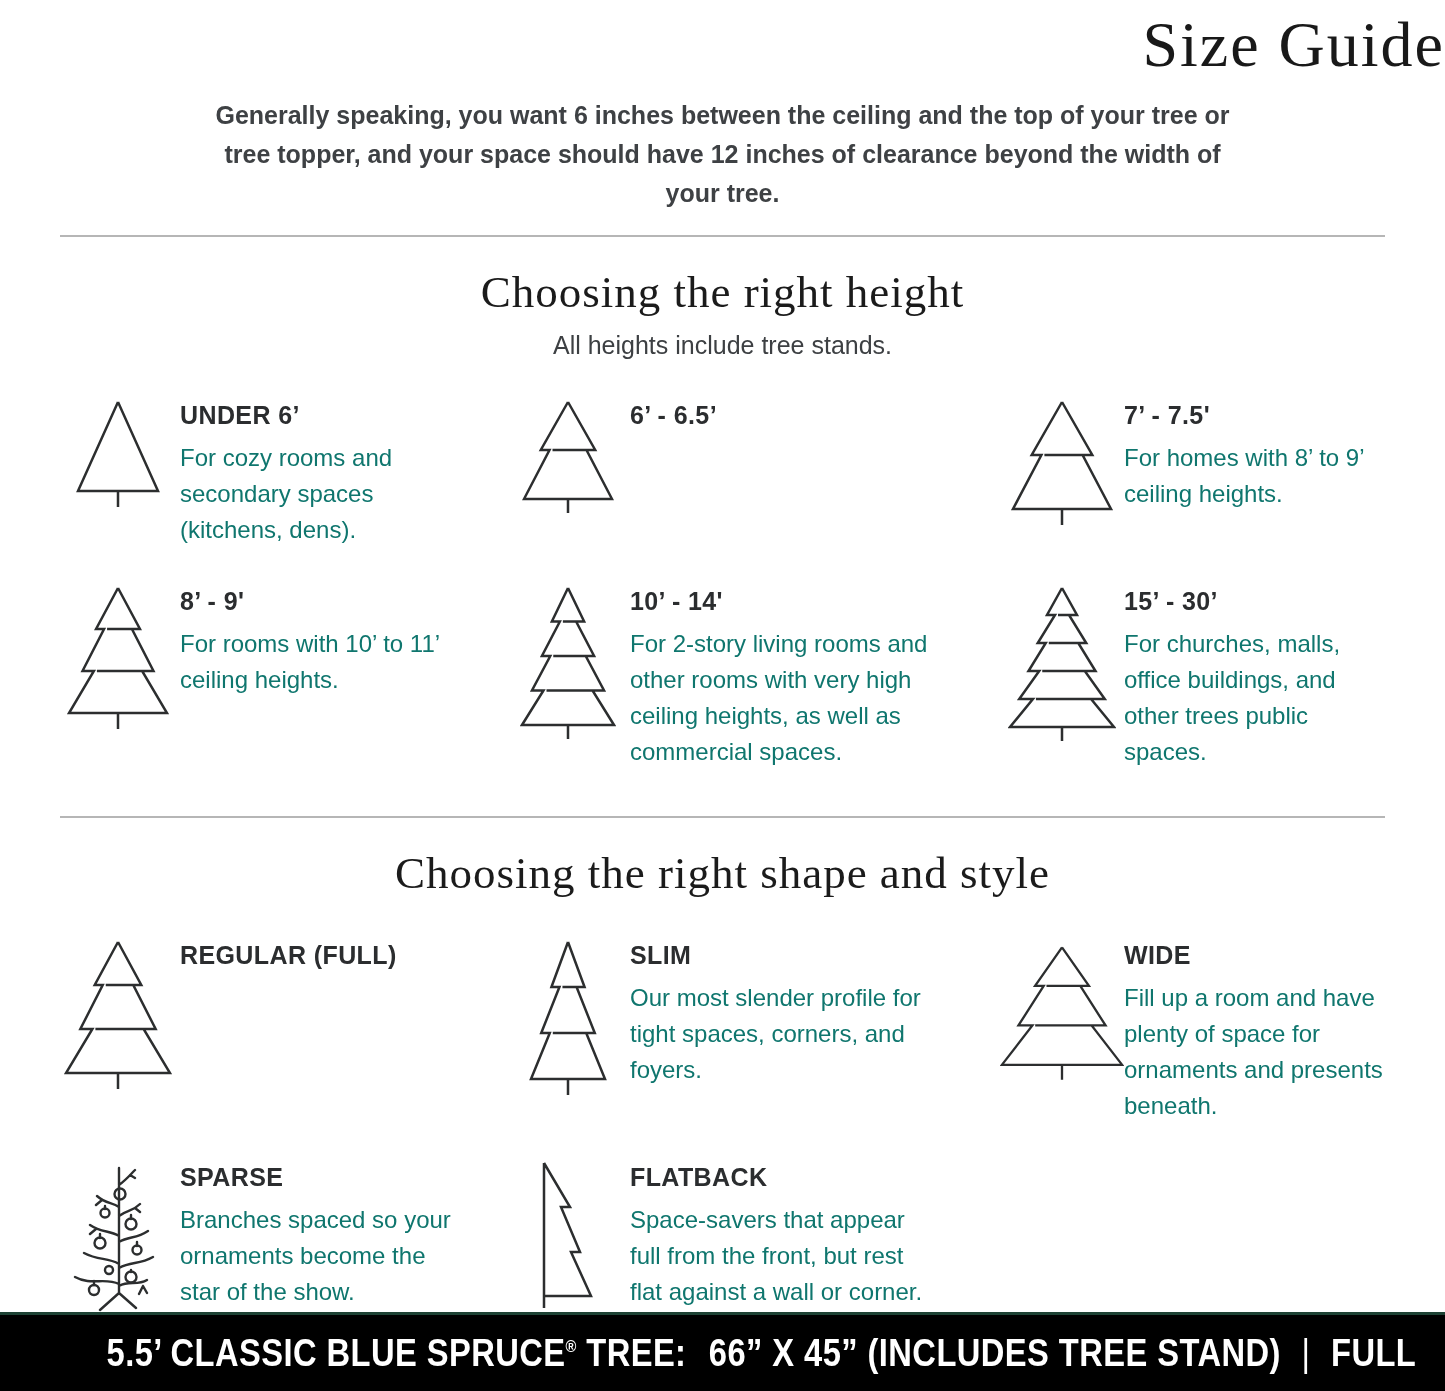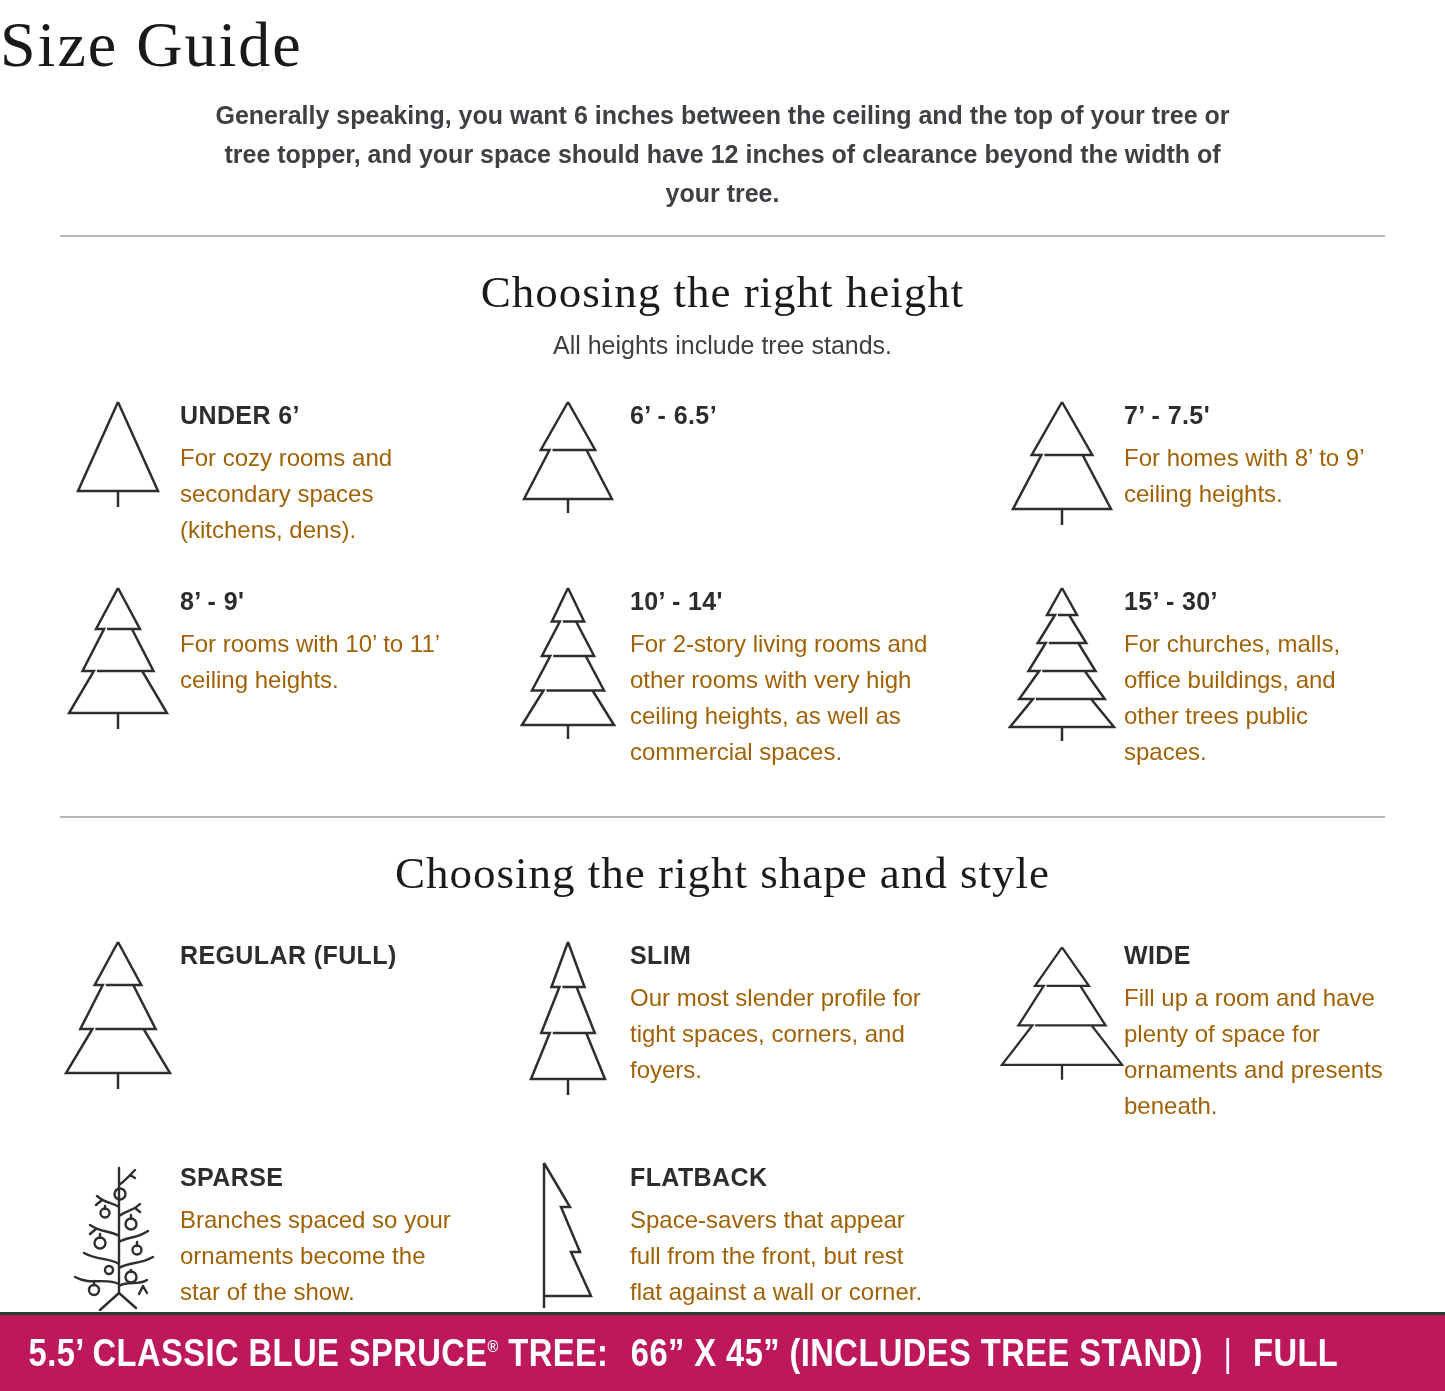--- a/index.html
+++ b/index.html
@@ -2,23 +2,23 @@
 <html><head>
 <meta charset="utf-8">
 <style>
   html,body{margin:0;padding:0;}
   body{
     width:1445px;height:1391px;position:relative;overflow:hidden;
     background:#ffffff;color:#45484a;
     font-family:"Liberation Sans", sans-serif;
   }
   .main-title{
-    margin:10px 0 0;text-align:left;
+    margin:10px 0 0;text-align:right;
     font-family:"Liberation Serif", serif;font-weight:400;
-    font-size:64px;letter-spacing:2px;color:#191919;line-height:1.1;
+    font-size:64px;letter-spacing:2px;color:#191919;line-height:1.1;padding-left:16px;
   }
   .intro{
     margin:16px auto 0;max-width:1020px;text-align:center;
     font-size:25px;line-height:39px;color:#3e4144;font-weight:bold;
   }
   .divider{height:2px;border:0;background:#b6b6b6;margin:22px 60px 0;}
   .section-title{
     margin:30px 4px 0;text-align:center;
     font-family:"Liberation Serif", serif;font-weight:400;
     font-size:45px;letter-spacing:1px;color:#1b1b1b;line-height:1.15;
@@ -29,26 +29,26 @@
     padding-left:56px;padding-right:20px;row-gap:36px;margin-top:38px;
   }
   .cell{display:flex;align-items:flex-start;}
   .icon-box{width:124px;flex:0 0 124px;display:flex;justify-content:center;margin-top:2px;}
   .icon-box svg{display:block;}
   .item-text{padding-top:2px;}
   .item-label{
     font-size:25px;font-weight:700;letter-spacing:.4px;color:#2b2d2f;
     margin:0 0 10px;line-height:1.2;
   }
-  .item-desc{font-size:24px;line-height:36px;color:#a16207;margin:0;max-width:272px;}
+  .item-desc{font-size:24px;line-height:36px;color:#0f766e;margin:0;max-width:272px;}
   .cell.col2 .item-desc{max-width:302px;}
   .footer-bar{
     position:absolute;left:0;right:0;bottom:0;height:76px;
-    background:#be185d;border-top:3px solid #1d4234;
-    display:flex;align-items:center;justify-content:flex-end;
+    background:#000000;border-top:3px solid #1d4234;
+    display:flex;align-items:center;justify-content:flex-start;
   }
   .footer-text{
     color:#ffffff;font-weight:700;font-size:38px;letter-spacing:.5px;
     white-space:nowrap;transform:scaleX(.86);transform-origin:center;
   }
   .footer-text sup{font-size:.45em;vertical-align:super;}
   .gap-lg{display:inline-block;width:26px;}
   .sep{display:inline-block;margin:0 24px;font-weight:400;}
   .content{padding-bottom:90px;}
 </style>

